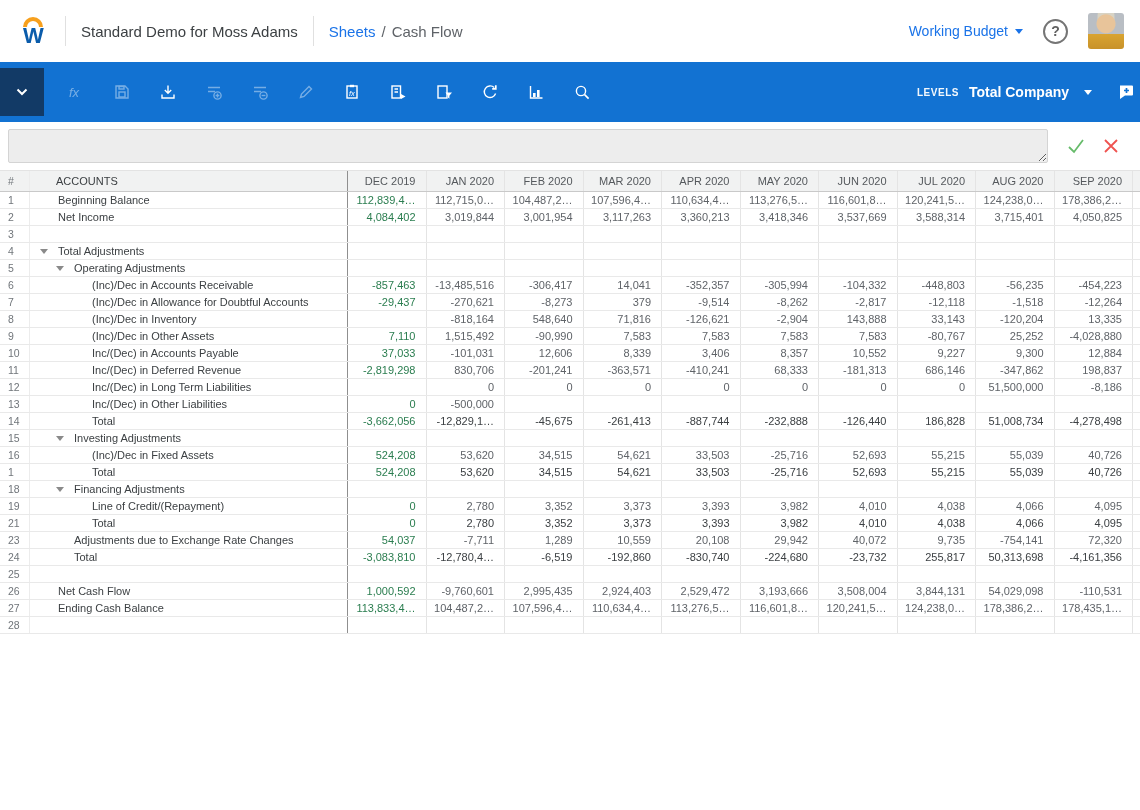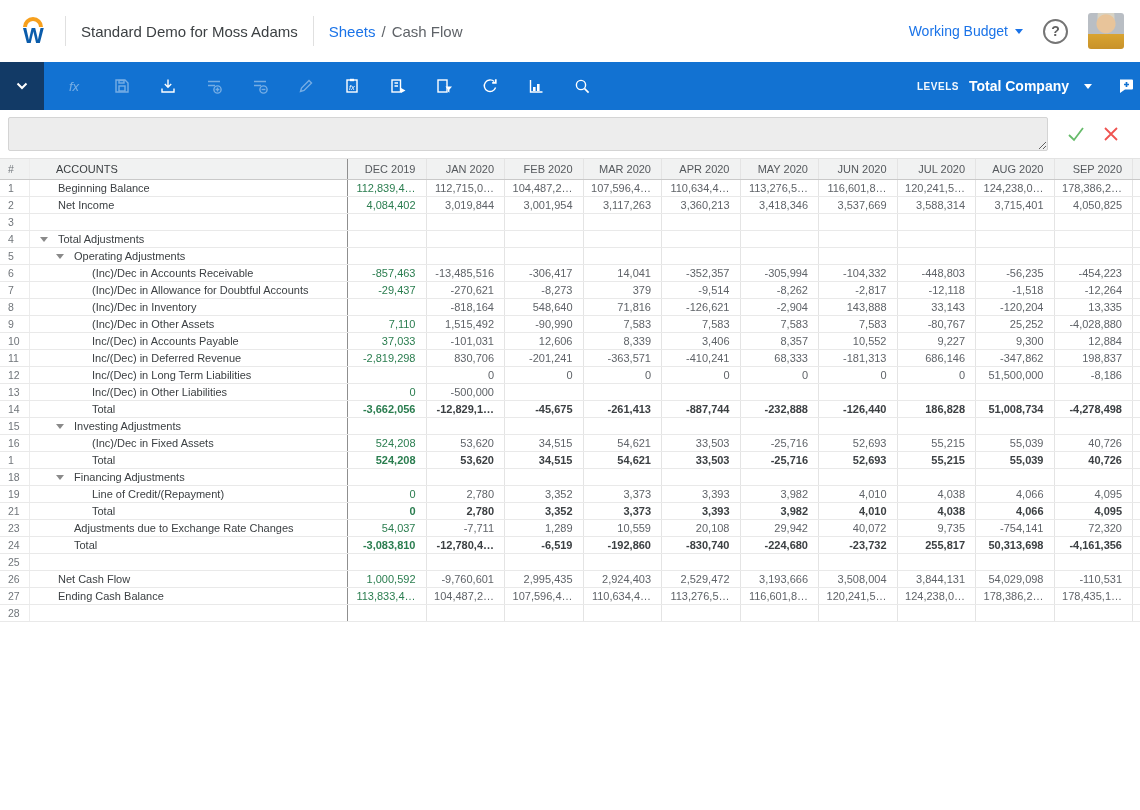--- a/index.html
+++ b/index.html
@@ -21,21 +21,21 @@
   .version { display:flex; align-items:center; gap:7px; color:var(--brand-blue); font-size:14px; cursor:pointer; }
   .caret { width:0; height:0; border-left:4px solid transparent; border-right:4px solid transparent; border-top:5px solid currentColor; display:inline-block; }
   .help { width:25px; height:25px; border:2px solid #757575; border-radius:50%; color:#616161; font-size:14px; font-weight:700; display:flex; align-items:center; justify-content:center; cursor:pointer; }
   .avatar { width:36px; height:36px; border-radius:3px;
     background:
       radial-gradient(circle at 50% 30%, #e8c49a 0 9px, transparent 10px),
       radial-gradient(ellipse at 50% 12%, #d8d3c4 0 8px, transparent 9px),
       linear-gradient(180deg, #b9bec4 0 58%, #d9a431 58%, #c8922a 100%);
     cursor:pointer; }
   
-  .toolbar { height:48px; background:var(--toolbar-blue); display:flex; align-items:center; }
+  .toolbar { height:60px; background:var(--toolbar-blue); display:flex; align-items:center; }
   .tb-expand { width:44px; height:48px; background:var(--toolbar-dark); display:flex; align-items:center; justify-content:center; cursor:pointer; }
   .tb-icons { display:flex; align-items:center; gap:26px; margin-left:22px; }
   .tb-icon { width:20px; height:20px; display:flex; align-items:center; justify-content:center; cursor:pointer; }
   .tb-icon.dim { opacity:.42; cursor:default; }
   .tb-right { margin-left:auto; display:flex; align-items:center; gap:10px; padding-right:4px; color:#fff; }
   .levels-label { font-size:10px; font-weight:700; letter-spacing:.5px; opacity:.95; }
   .level-select { display:flex; align-items:center; gap:15px; font-size:14px; font-weight:700; cursor:pointer; margin-right:14px; }
   
   .fx-row { height:48px; background:#fff; display:flex; align-items:center; }
   .fx-input { margin-left:8px; width:1040px; height:34px; background:#ededed; border:1px solid #d4d4d4; border-radius:2px; resize:both; font:12px "Liberation Sans",sans-serif; color:#333; padding:4px 8px; outline:none; }
@@ -47,21 +47,21 @@
   .grid-head { height:22px; background:#f1f2f2; border-top:1px solid #e3e3e3; border-bottom:1px solid #c9c9c9; color:#5f6368; }
   .grid-head .cell { display:flex; align-items:center; }
   .grid-row { height:17px; border-bottom:1px solid #e9e9e9; background:#fff; }
   .cell { display:flex; align-items:center; overflow:hidden; white-space:nowrap; }
   .c-num { width:30px; padding-left:8px; color:#70757a; font-size:10.5px; border-right:1px solid #ececec; }
   .c-acc { width:318px; border-right:1px solid #8f8f8f; color:#3c4043; }
   .c-val { width:78.5px; justify-content:flex-end; padding-right:10px; border-right:1px solid #e4e4e4; color:#5f6368; }
   .grid-head .c-val { color:#55595d; }
   .c-strip { flex:1; border-right:none; }
   .c-val.green { color:var(--actuals-green); }
-  .c-val.bold { font-weight:700; color:#3c4043; }
+  .c-val.bold { font-weight:400; color:#3c4043; }
   .c-val.bold.green { color:var(--actuals-green); }
   .tri { width:0; height:0; border-left:4px solid transparent; border-right:4px solid transparent; border-top:5px solid #8a8a8a; display:inline-block; margin-right:10px; flex:none; cursor:pointer; }
   svg { display:block; }
 </style>
 </head>
 <body>
 
 <header class="topbar">
   <div class="logo">
     <span class="logo-arc"></span>

